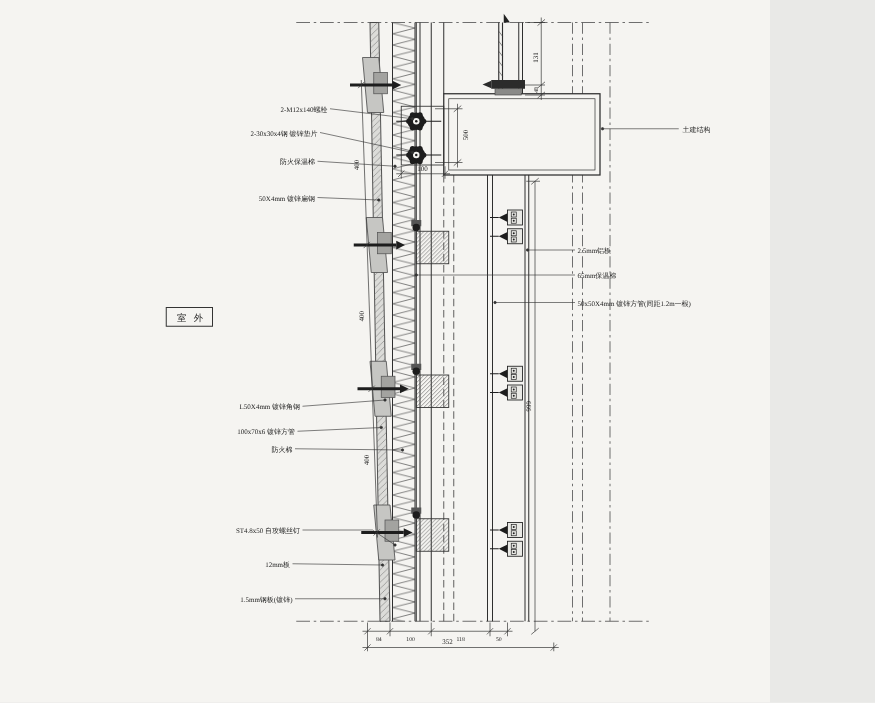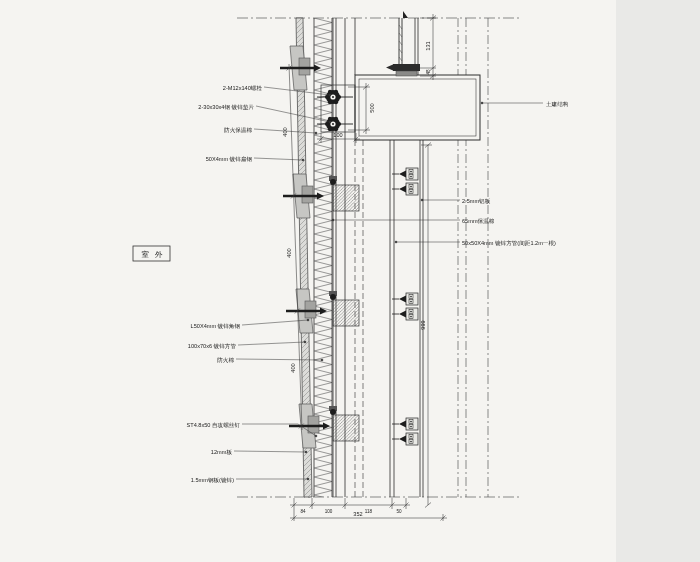--- a/index.html
+++ b/index.html
@@ -1,18 +1,18 @@
 <!DOCTYPE html>
 <html><head>
 <meta charset="utf-8">
 <style>
   html,body{margin:0;padding:0;background:#e9e9e7;}
   .canvas{
     position:relative;width:616px;height:562px;background:#f5f4f1;
-    font-family:Liberation Sans, sans-serif;overflow:hidden;
+    font-family:Liberation Serif, serif;overflow:hidden;
   }
   svg{display:block;}
   text{fill:#1e1e1e;}
   .lbl{font-size:5.6px;}
   .dim{font-size:5.6px;}
   .dim-sm{font-size:4.6px;}
   .room{font-size:7.5px;letter-spacing:2px;}
 </style>
 </head>
 <body>

